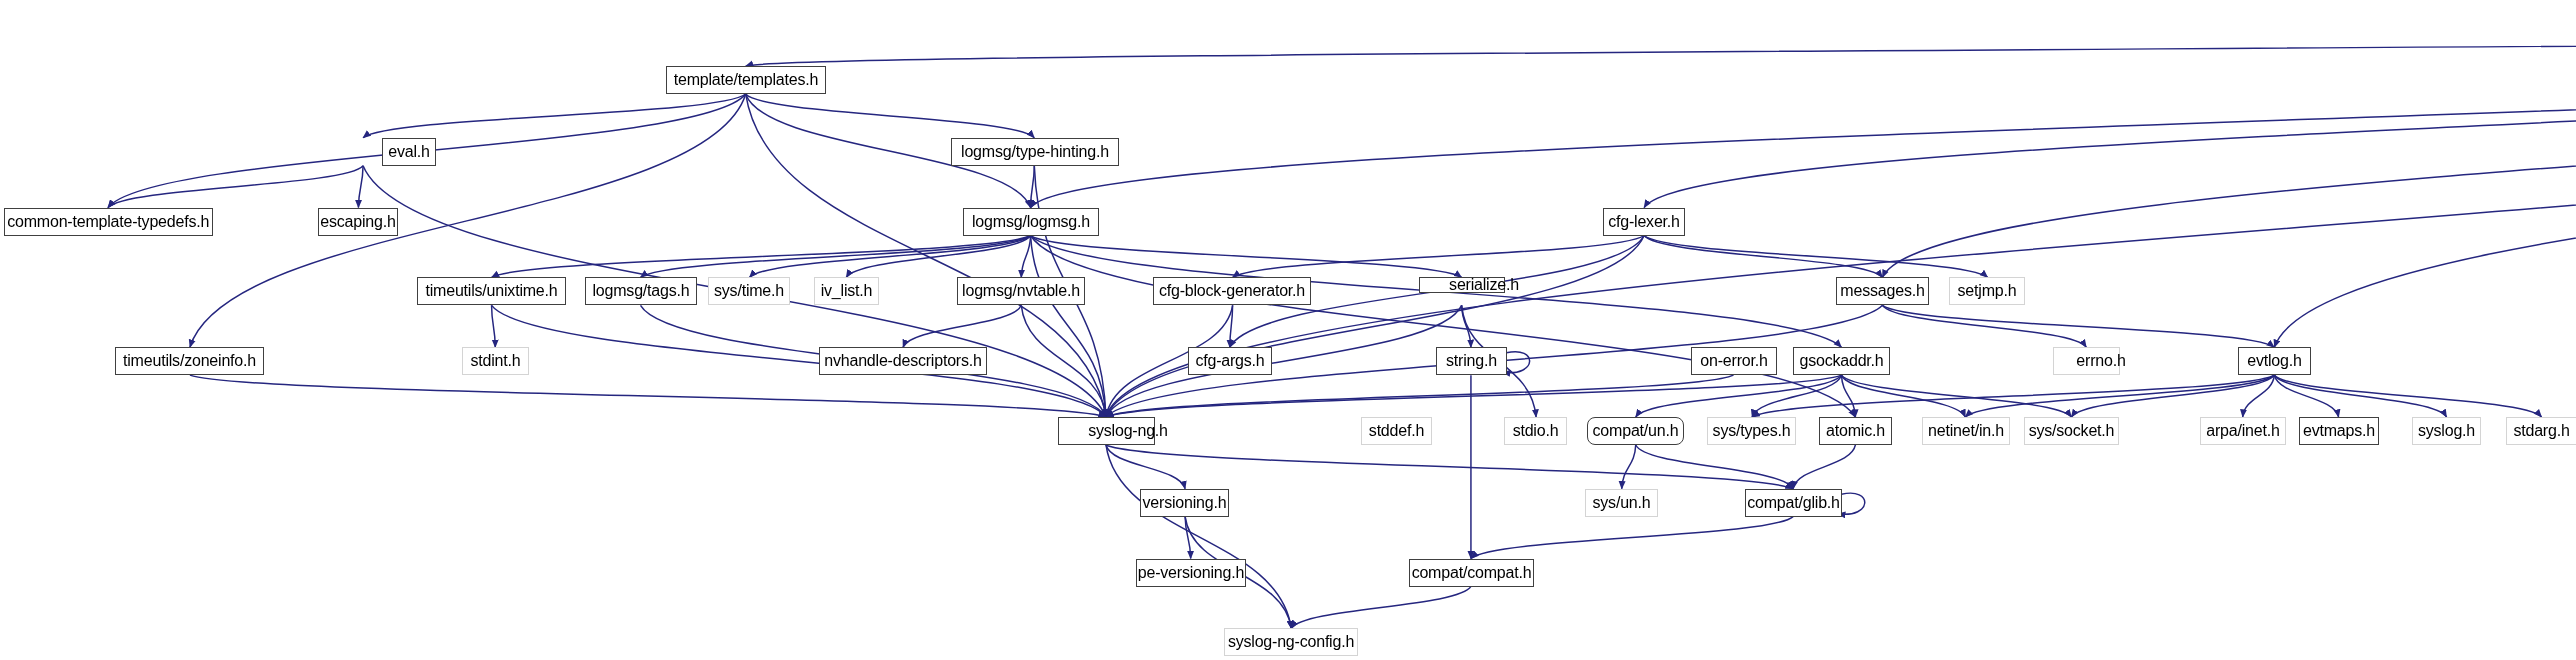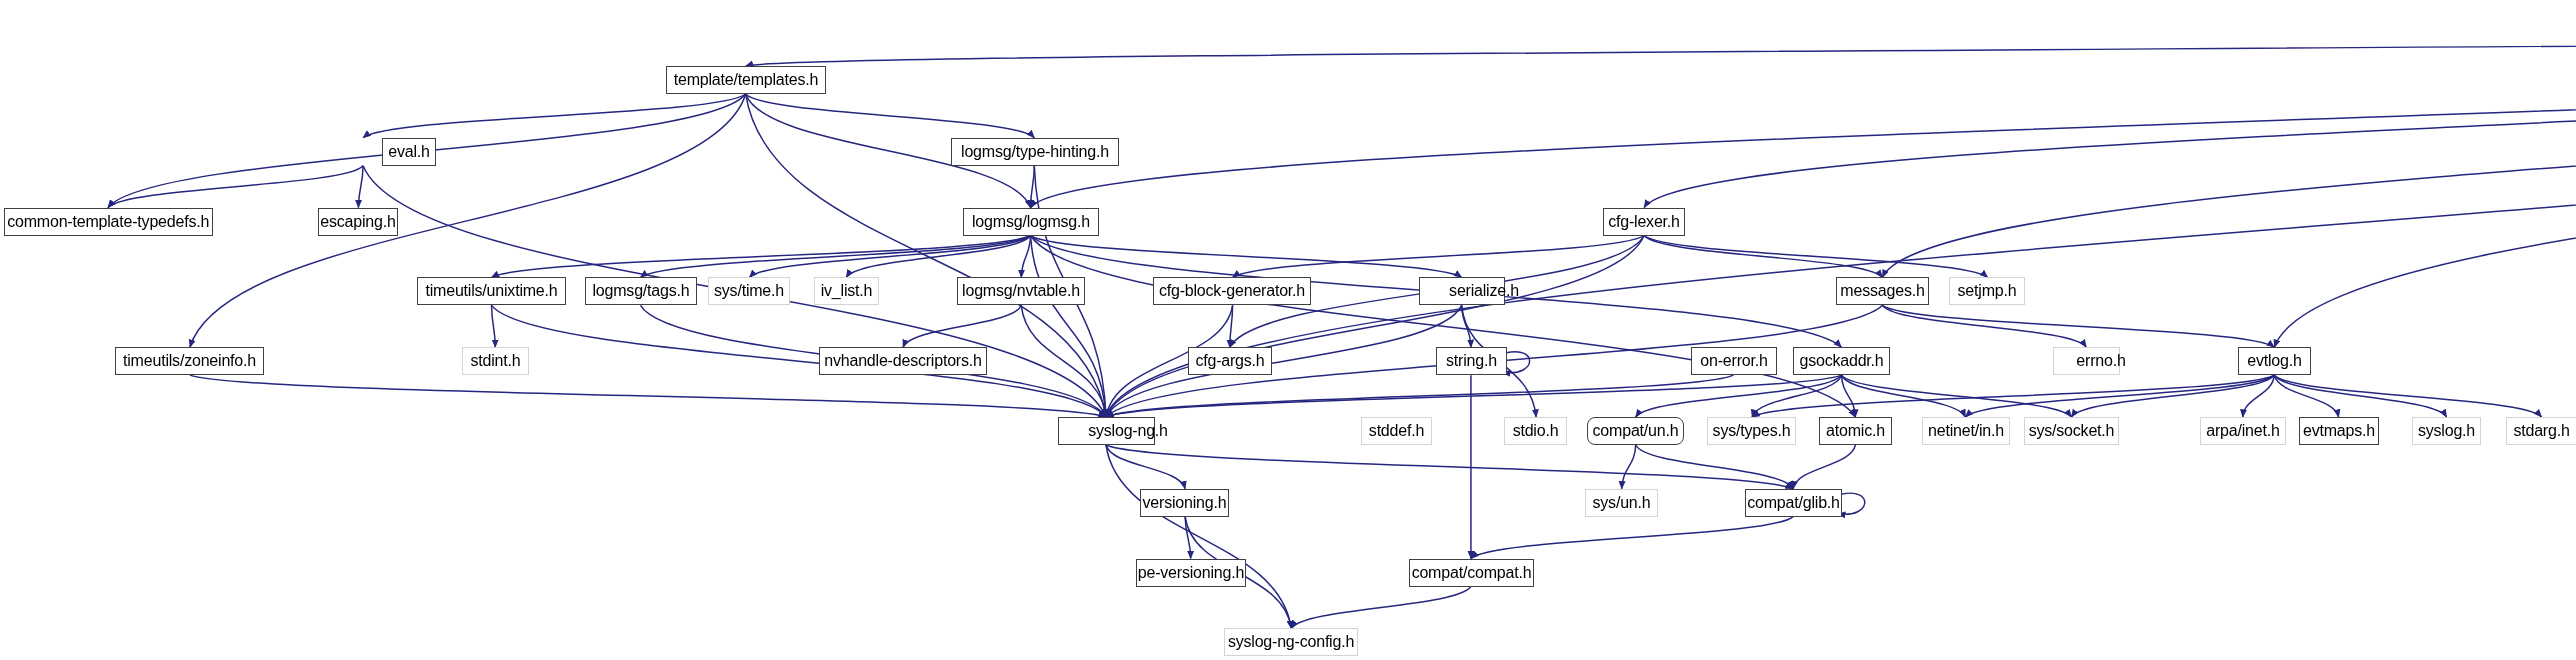--- a/index.html
+++ b/index.html
@@ -132,21 +132,21 @@
       </div>
       <div class="node light" style="left: 814px; top: 277px; width: 65px; height: 28px;">
         <span class="lbl">iv_list.h</span>
       </div>
       <div class="node solid" style="left: 957px; top: 277px; width: 128px; height: 28px;">
         <span class="lbl">logmsg/nvtable.h</span>
       </div>
       <div class="node solid" style="left: 1153px; top: 277px; width: 158px; height: 28px;">
         <span class="lbl">cfg-block-generator.h</span>
       </div>
-      <div class="node solid" style="left: 1419px; top: 277px; width: 86px; height: 28px; padding-left: 44px;">
+      <div class="node solid" style="left: 1419px; top: 277px; width: 86px; height: 16px; padding-left: 44px;">
         <span class="lbl">serialize.h</span>
       </div>
       <div class="node solid" style="left: 1836px; top: 277px; width: 93px; height: 28px;">
         <span class="lbl">messages.h</span>
       </div>
       <div class="node light" style="left: 1949px; top: 277px; width: 76px; height: 28px;">
         <span class="lbl">setjmp.h</span>
       </div>
       <div class="node light" style="left: 462px; top: 347px; width: 67px; height: 28px;">
         <span class="lbl">stdint.h</span>

